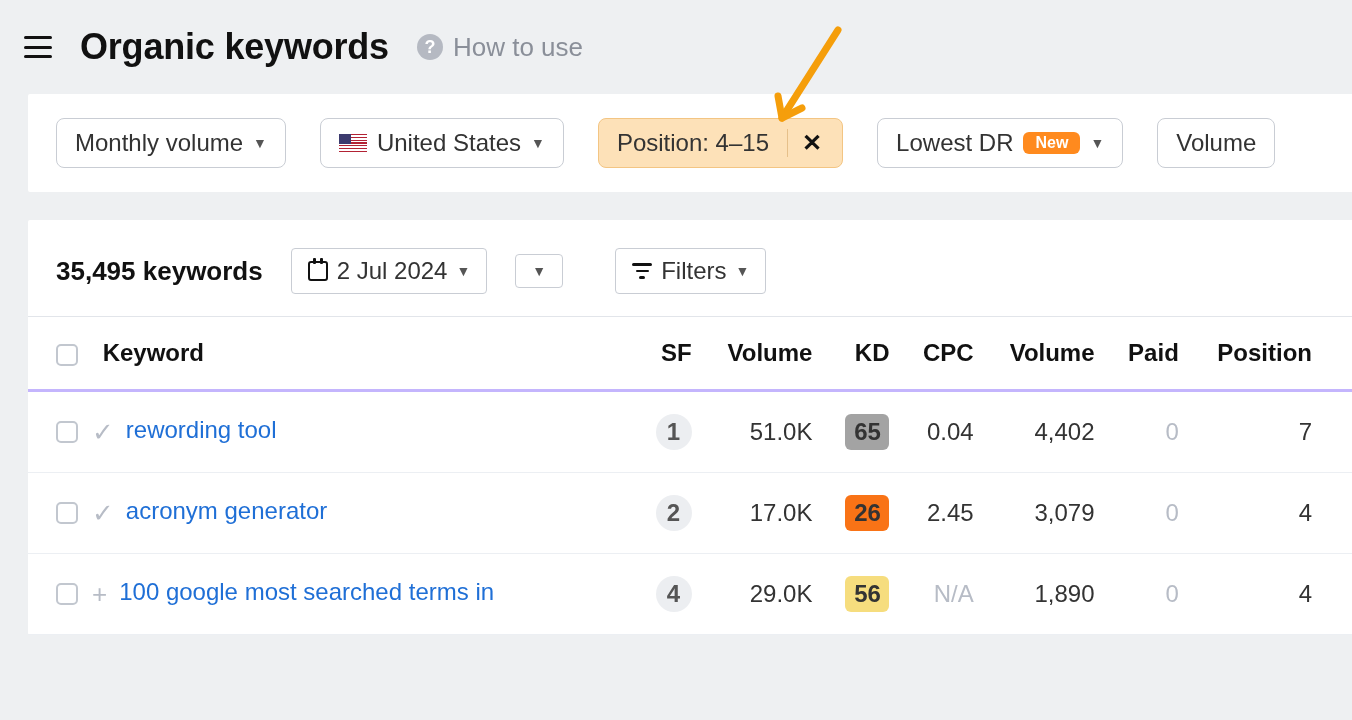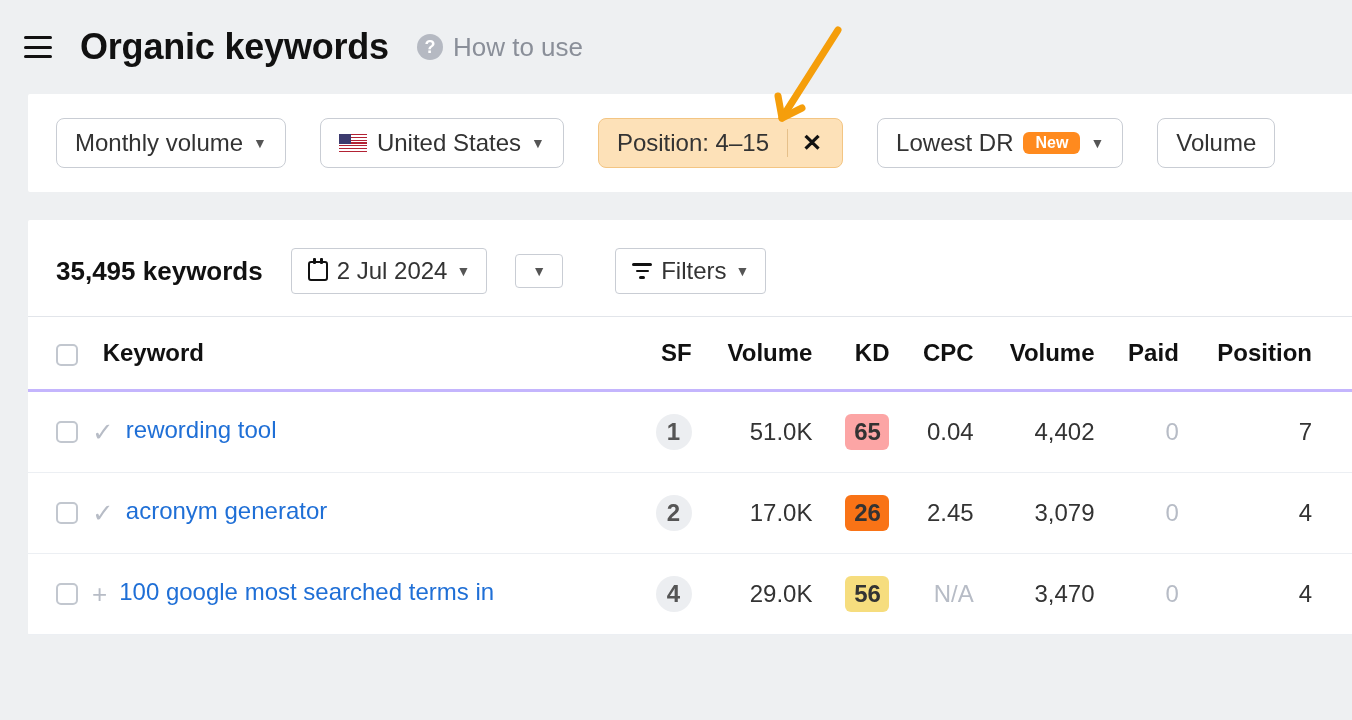--- a/index.html
+++ b/index.html
@@ -334,21 +334,21 @@
         <th>Volume</th>
         <th>Paid</th>
         <th style="padding-right:40px;">Position</th>
       </tr>
     </thead>
     <tbody id="kw-tbody">
         <tr>
           <td class="keyword-col"><span class="row-check"></span><span class="row-icon">✓</span><a href="#">rewording tool</a></td>
           <td><span class="sf-badge">1</span></td>
           <td>51.0K</td>
-          <td><span class="kd-badge" style="background:#fca5a5;">65</span></td>
+          <td><span class="kd-badge" style="background:#a3a3a3;">65</span></td>
           <td class="">0.04</td>
           <td>4,402</td>
           <td class="muted">0</td>
           <td style="padding-right:40px;">7</td>
         </tr>
         <tr>
           <td class="keyword-col"><span class="row-check"></span><span class="row-icon">✓</span><a href="#">acronym generator</a></td>
           <td><span class="sf-badge">2</span></td>
           <td>17.0K</td>
           <td><span class="kd-badge" style="background:#f97316;">26</span></td>
@@ -356,21 +356,21 @@
           <td>3,079</td>
           <td class="muted">0</td>
           <td style="padding-right:40px;">4</td>
         </tr>
         <tr>
           <td class="keyword-col"><span class="row-check"></span><span class="row-icon">+</span><a href="#">100 google most searched terms in</a></td>
           <td><span class="sf-badge">4</span></td>
           <td>29.0K</td>
           <td><span class="kd-badge" style="background:#f6dd7e;">56</span></td>
           <td class="muted">N/A</td>
-          <td>3,470</td>
+          <td>1,890</td>
           <td class="muted">0</td>
           <td style="padding-right:40px;">4</td>
         </tr>
       </tbody>
   </table>
 </div>
 
 <div class="arrow-wrap">
   <svg viewBox="0 0 80 110" width="80" height="110">
     <path d="M70 6 L14 94" stroke="#f59e0b" stroke-width="7" fill="none" stroke-linecap="round"></path>

